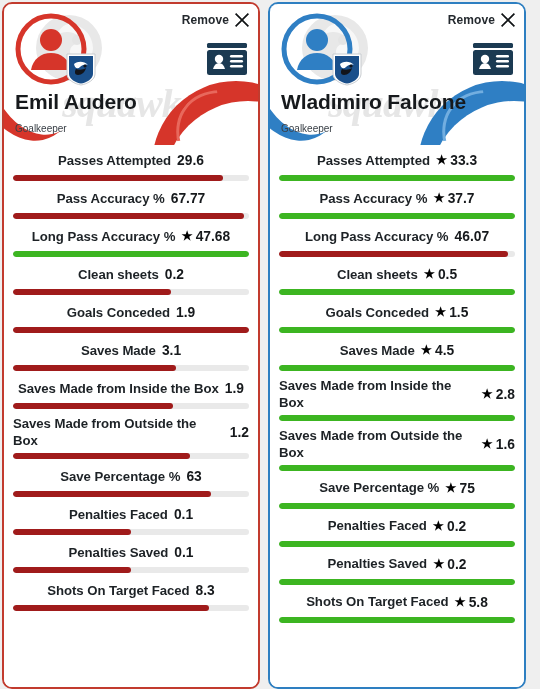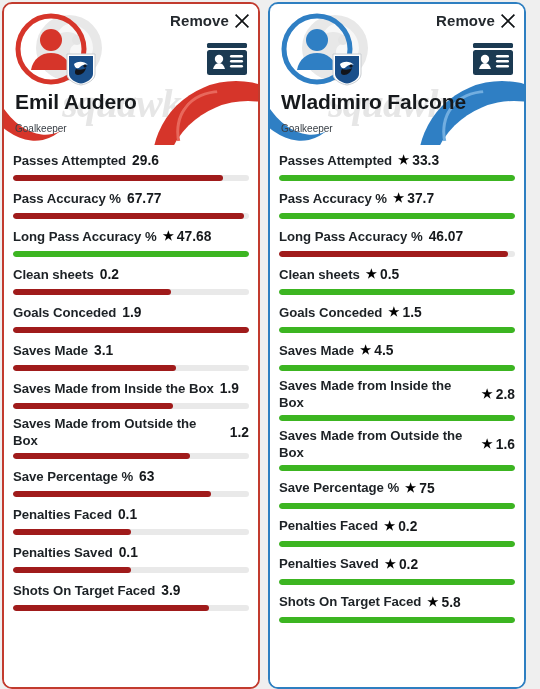--- a/index.html
+++ b/index.html
@@ -110,21 +110,21 @@
     width: 34px; height: 34px;
   }
 
   .remove-btn {
     position: absolute; right: 8px; top: 8px;
     display: flex; align-items: center; gap: 5px;
     cursor: pointer;
     z-index: 6;
   }
   .remove-label {
-    font-size: 15px;
+    font-size: 12px;
     font-weight: 700;
     color: #24292e;
     letter-spacing: .1px;
   }
   .remove-x { width: 16px; height: 16px; display: block; }
 
   .idcard-btn {
     position: absolute; right: 10px; top: 38px;
     width: 42px; height: 34px;
     cursor: pointer;
@@ -155,21 +155,21 @@
     background: #ffffff;
     padding: 0 0 2px 0;
     overflow: hidden;
   }
   .stat-row {
     padding: 0 9px;
   }
   .stat-line {
     display: flex;
     align-items: center;
-    justify-content: flex-start;
+    justify-content: center;
     gap: 6px;
     min-height: 30px;
     padding: 4px 0 3px 0;
   }
   .stat-label {
     font-size: 13.2px;
     font-weight: 700;
     color: #1d2226;
     line-height: 1.32;
     letter-spacing: -.05px;
@@ -386,21 +386,21 @@
             </div>
           </div>
           <div class="bar-track">
             <div class="bar-fill" style="width: 50%;"></div>
           </div>
         </div>
         <div class="stat-row">
           <div class="stat-line">
             <div class="stat-label">Shots On Target Faced</div>
             <div class="stat-value">
-              <span>3.9</span>
+              <span>8.3</span>
             </div>
           </div>
           <div class="bar-track">
             <div class="bar-fill" style="width: 83%;"></div>
           </div>
         </div>
       </div>
   </div>
 
   <div class="player-card theme-blue">

